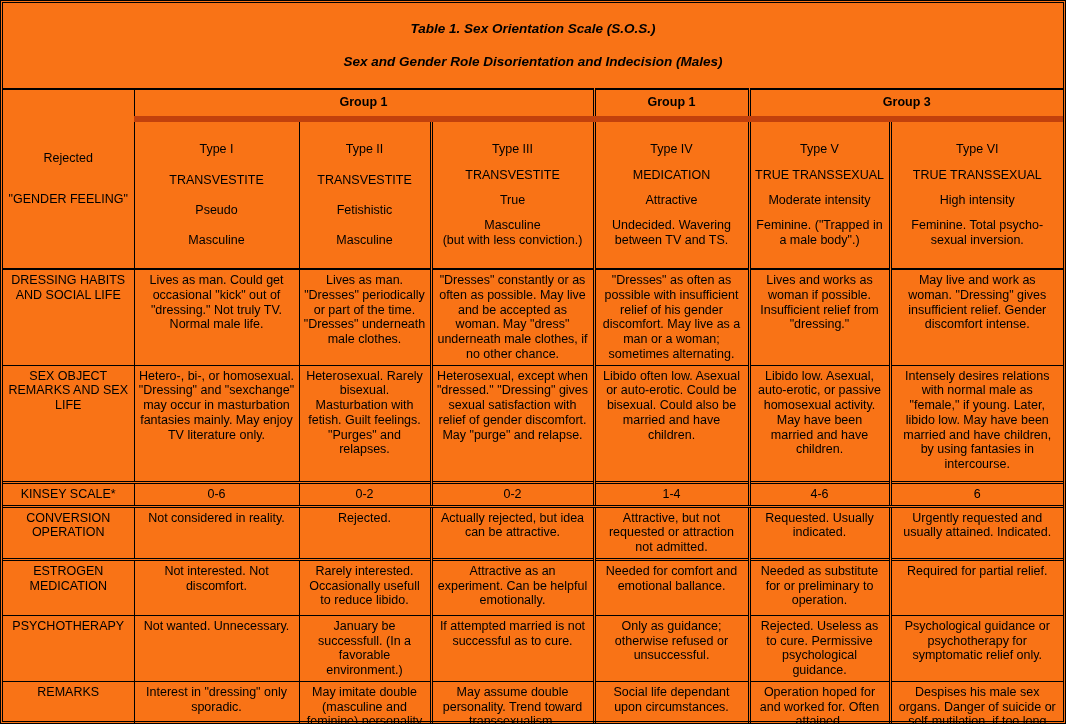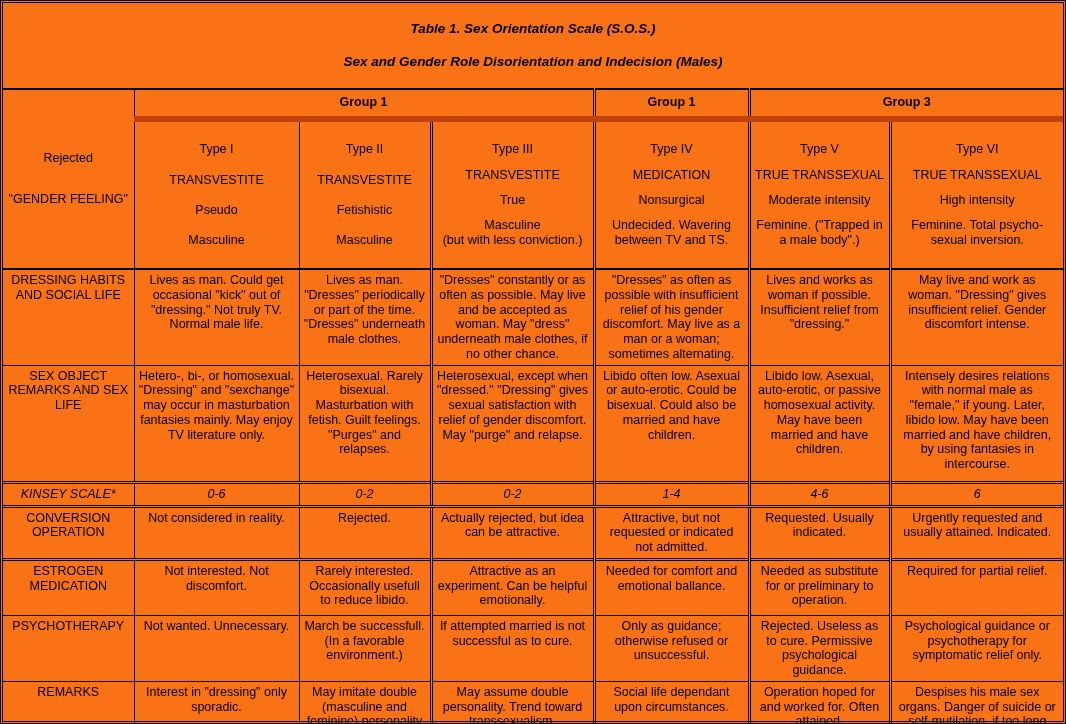--- a/index.html
+++ b/index.html
@@ -25,21 +25,21 @@
   .corner { vertical-align:middle; border-bottom:2px solid #000; }
   .corner .gfl { margin-top:11px; }
   .group-cell { vertical-align:middle; font-weight:bold; border-bottom:6px solid #c2410c; }
   .type-row td { border-bottom:2px solid #000; padding:6px 4px; }
   .tstack {
     height:105px; display:flex; flex-direction:column;
     justify-content:space-between; align-items:center;
   }
   .tstack div { width:100%; }
   .dL { border-left:3px double #000; }
-  .kinsey-row td { border-top:3px double #000; border-bottom:3px double #000; vertical-align:middle;font-style:italic; }
+  .kinsey-row td { border-top:3px double #000; border-bottom:3px double #000; vertical-align:middle; }
   .estrogen-row td { border-top:3px double #000;margin-top:32px; }
 </style>
 </head>
 <body>
 
 <div class="page">
   <table class="sos">
     <colgroup>
       <col style="width:131px">
         <col style="width:165px">
@@ -91,21 +91,21 @@
           <div>TRANSVESTITE</div>
           <div>True</div>
           <div>Masculine
 (but with less conviction.)</div>
         </div>
       </td>
       <td class="dL">
         <div class="tstack">
           <div>Type IV</div>
           <div>MEDICATION</div>
-          <div>Nonsurgical</div>
+          <div>Attractive</div>
           <div>Undecided. Wavering between TV and TS.</div>
         </div>
       </td>
       <td class="dL">
         <div class="tstack">
           <div>Type V</div>
           <div>TRUE TRANSSEXUAL</div>
           <div>Moderate intensity</div>
           <div>Feminine. ("Trapped in a male body".)</div>
         </div>
@@ -148,39 +148,39 @@
       <td class="dL">1-4</td>
       <td class="dL">4-6</td>
       <td class="dL">6</td>
     </tr>
 
     <tr style="height:51px">
       <td>CONVERSION OPERATION</td>
       <td>Not considered in reality.</td>
       <td>Rejected.</td>
       <td class="dL">Actually rejected, but idea can be attractive.</td>
-      <td class="dL">Attractive, but not requested or indicated not admitted.</td>
+      <td class="dL">Attractive, but not requested or attraction not admitted.</td>
       <td class="dL">Requested. Usually indicated.</td>
       <td class="dL">Urgently requested and usually attained. Indicated.</td>
     </tr>
 
     <tr class="estrogen-row" style="height:56px">
       <td>ESTROGEN MEDICATION</td>
       <td>Not interested. Not discomfort.</td>
       <td>Rarely interested. Occasionally usefull to reduce libido.</td>
       <td class="dL">Attractive as an experiment. Can be helpful emotionally.</td>
       <td class="dL">Needed for comfort and emotional ballance.</td>
       <td class="dL">Needed as substitute for or preliminary to operation.</td>
       <td class="dL">Required for partial relief.</td>
     </tr>
 
     <tr style="height:56px">
       <td>PSYCHOTHERAPY</td>
       <td>Not wanted. Unnecessary.</td>
-      <td>March be successfull. (In a favorable environment.)</td>
+      <td>January be successfull. (In a favorable environment.)</td>
       <td class="dL">If attempted married is not successful as to cure.</td>
       <td class="dL">Only as guidance; otherwise refused or unsuccessful.</td>
       <td class="dL">Rejected. Useless as to cure. Permissive psychological guidance.</td>
       <td class="dL">Psychological guidance or psychotherapy for symptomatic relief only.</td>
     </tr>
 
     <tr style="height:79px">
       <td>REMARKS</td>
       <td>Interest in "dressing" only sporadic.</td>
       <td>May imitate double (masculine and feminine) personality with male and female names.</td>

